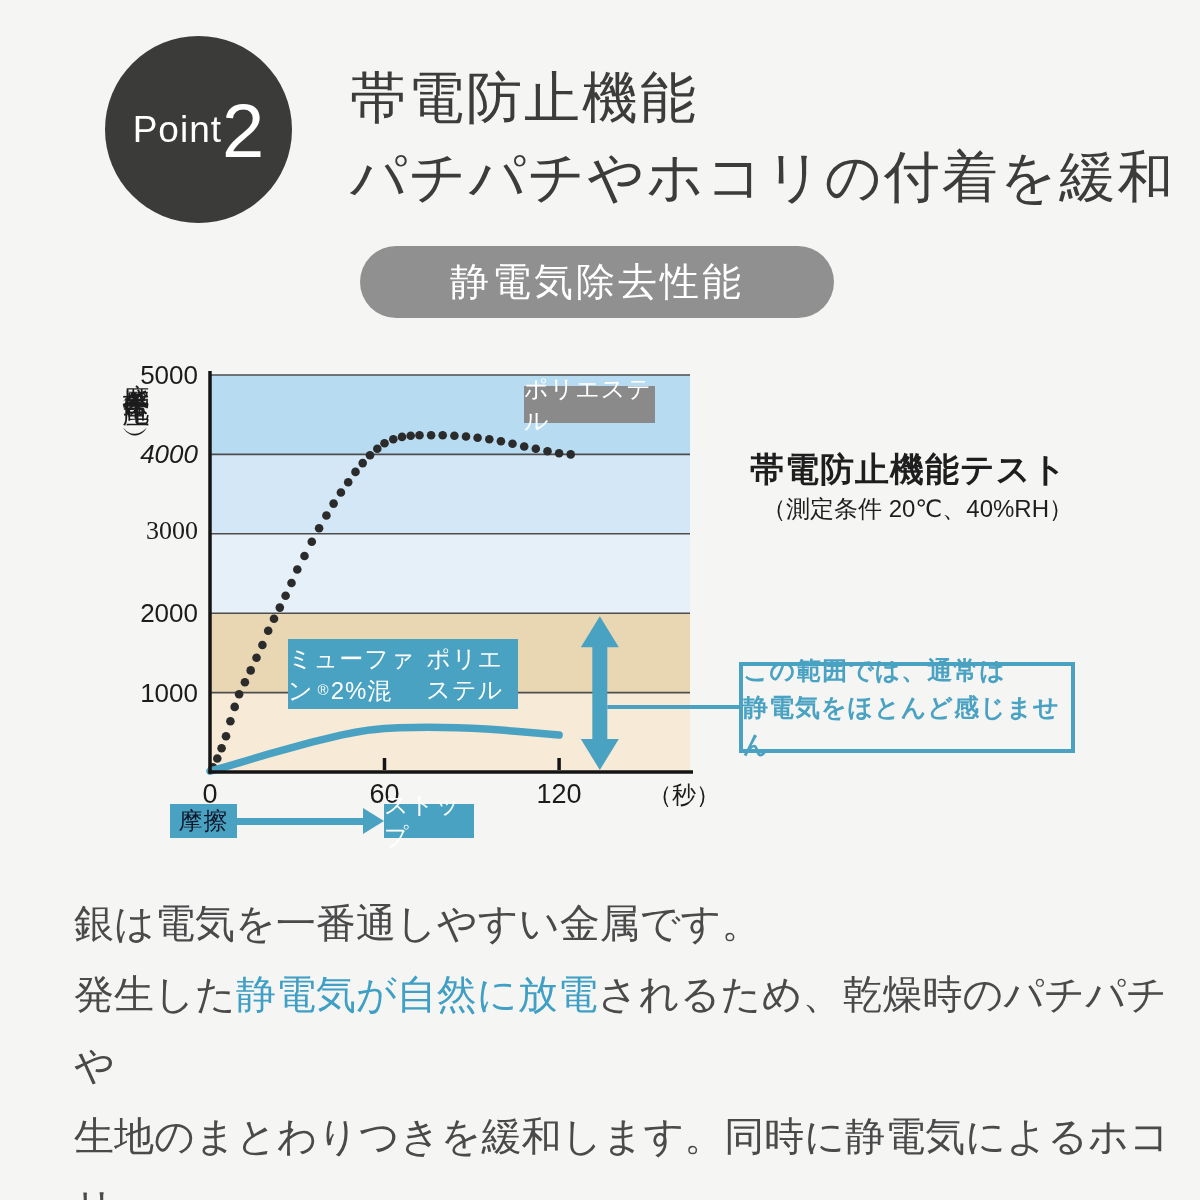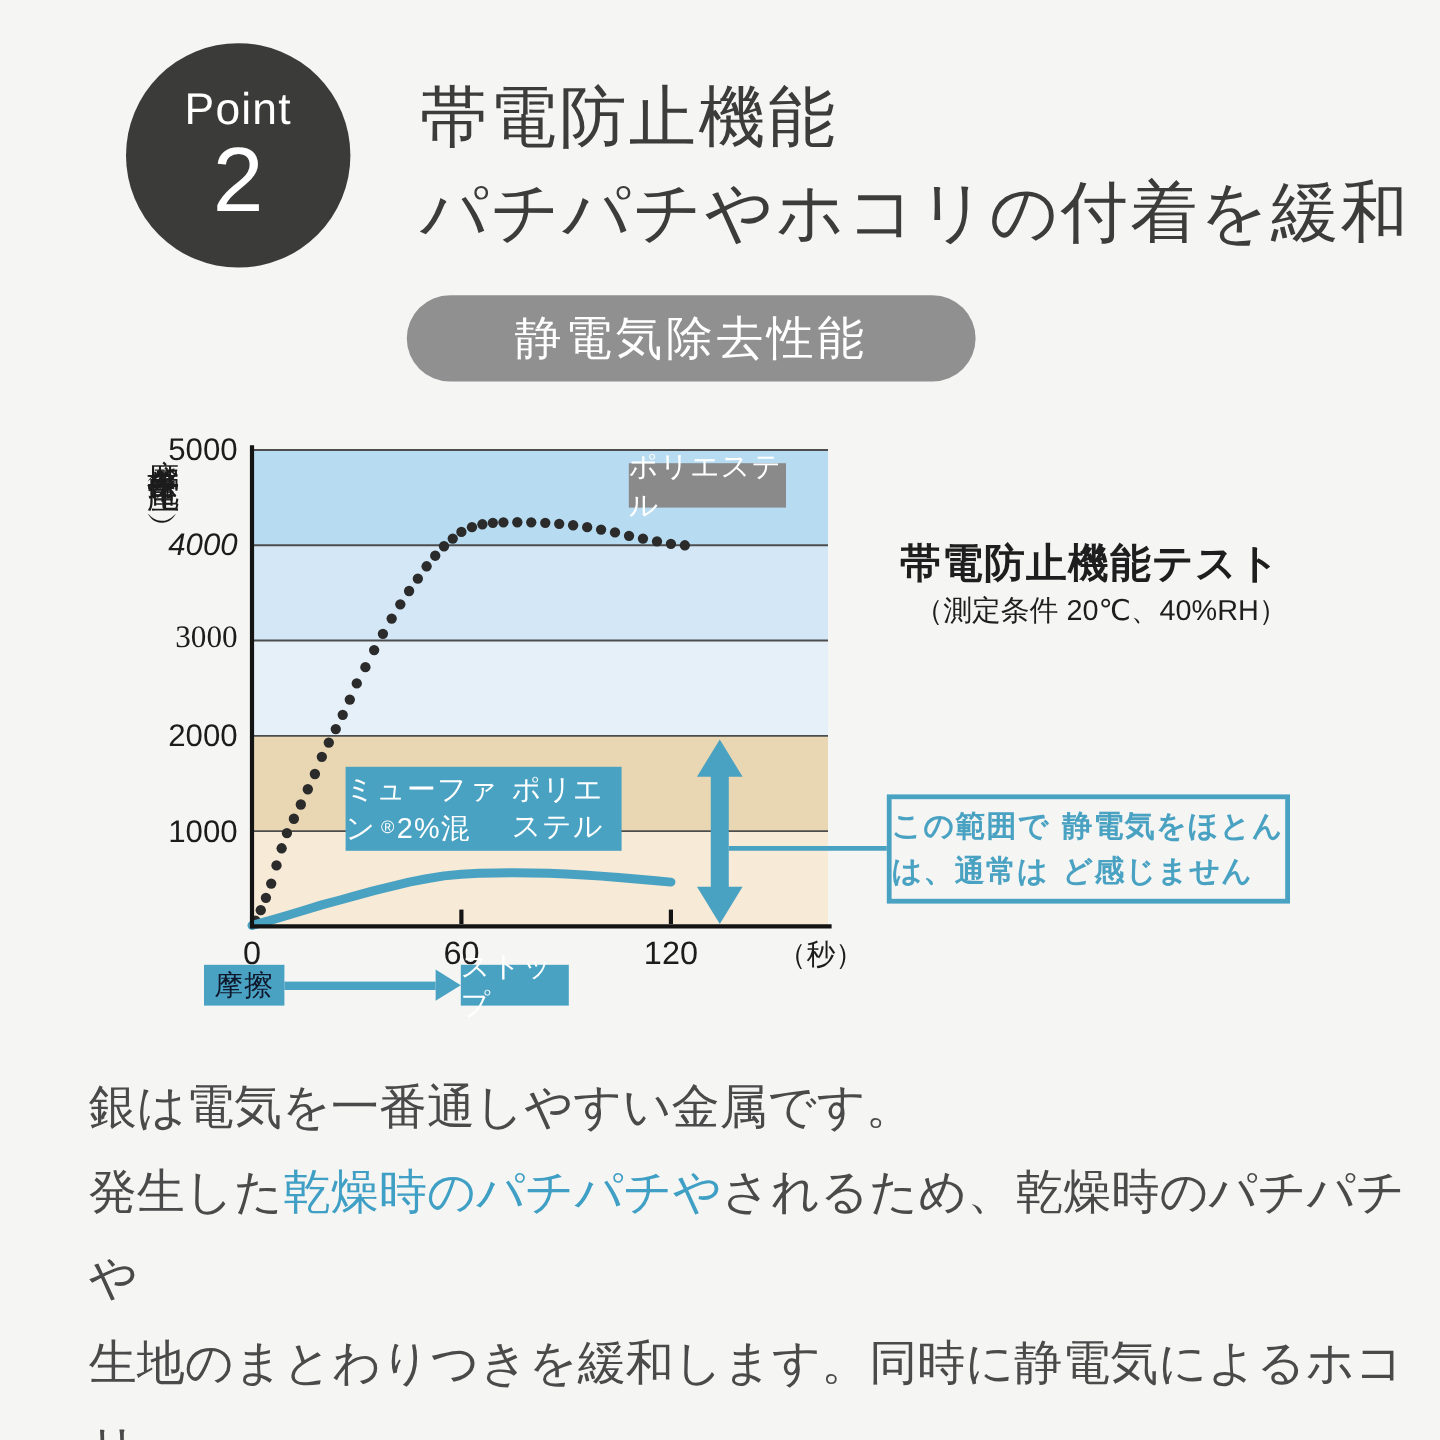--- a/index.html
+++ b/index.html
@@ -1,29 +1,29 @@
 <!DOCTYPE html>
 <html><head>
 <meta charset="utf-8">
 <style>
   html,body{margin:0;padding:0;}
   body{font-family:"Liberation Sans","DejaVu Sans",sans-serif;}
   .canvas{position:relative;width:1200px;height:1200px;background:#f5f5f4;overflow:hidden;}
 
   
   .badge{position:absolute;left:105px;top:36px;width:187px;height:187px;border-radius:50%;
-         background:#3b3b3a;color:#fff;display:flex;flex-direction:column;align-items:center;justify-content:center;}
+         background:#3b3b3a;color:#fff;display:flex;align-items:center;justify-content:center;}
   .badge-word{font-size:37px;line-height:40px;letter-spacing:1px;}
   .badge-num{font-size:76px;line-height:76px;font-weight:400;margin-top:2px;}
 
   
   .title{position:absolute;left:350px;top:58px;color:#3c3c3b;font-weight:400;font-size:56px;line-height:79px;letter-spacing:2px;}
 
   
-  .pill{position:absolute;left:339px;top:246px;width:474px;height:72px;border-radius:36px;background:#909090;
+  .pill{position:absolute;left:360px;top:246px;width:474px;height:72px;border-radius:36px;background:#909090;
         color:#fff;font-size:39px;letter-spacing:3px;display:flex;align-items:center;justify-content:center;}
 
   .chart-svg{position:absolute;left:0;top:0;}
 
   
   .ylabel{position:absolute;left:118px;top:362px;writing-mode:vertical-rl;font-size:27px;color:#1c1c1c;letter-spacing:4px;font-weight:500;}
   .ytick{position:absolute;width:80px;text-align:right;font-size:26px;color:#1c1c1c;transform:translateY(-50%);}
   .xtick{position:absolute;width:80px;text-align:center;font-size:27px;color:#1c1c1c;}
   .xunit{position:absolute;left:648px;top:779px;font-size:24px;color:#1c1c1c;}
 
@@ -33,21 +33,21 @@
   .mufun-label{position:absolute;left:288px;top:639px;width:230px;height:70px;background:#4aa2c2;color:#fff;
                display:flex;flex-direction:row;align-items:center;justify-content:center;font-size:24px;line-height:31px;letter-spacing:1px;}
   .mufun-label .reg{font-size:15px;vertical-align:4px;margin:0 1px 0 4px;}
 
   
   .chart-heading{position:absolute;left:750px;top:447px;font-size:34px;font-weight:700;color:#1e1e1e;letter-spacing:1px;}
   .chart-subheading{position:absolute;left:762px;top:493px;font-size:24px;color:#1e1e1e;}
 
   
   .callout{position:absolute;left:739px;top:662px;width:336px;height:91px;border:4px solid #4aa2c2;background:#f5f5f4;
-           box-sizing:border-box;display:flex;flex-direction:row;align-items:center;justify-content:center;
+           box-sizing:border-box;display:flex;flex-direction:column;justify-content:center;
            color:#4aa2c2;font-weight:700;font-size:25px;line-height:37px;letter-spacing:1px;}
 
   
   .friction-box{position:absolute;left:170px;top:804px;width:67px;height:34px;background:#4aa2c2;color:#0f172a;
                 font-size:24px;display:flex;align-items:center;justify-content:center;letter-spacing:1px;}
   .stop-box{position:absolute;left:384px;top:804px;width:90px;height:34px;background:#4aa2c2;color:#fff;
             font-size:24px;display:flex;align-items:center;justify-content:center;letter-spacing:1px;}
   .h-arrow{position:absolute;left:237px;top:808px;display:flex;align-items:center;}
   .h-arrow-line{width:126px;height:7px;background:#4aa2c2;}
   .h-arrow-head{width:0;height:0;border-left:21px solid #4aa2c2;border-top:13px solid transparent;border-bottom:13px solid transparent;}
@@ -176,17 +176,17 @@
   <div class="friction-box">摩擦</div>
   <div class="h-arrow">
     <span class="h-arrow-line"></span>
     <span class="h-arrow-head"></span>
   </div>
   <div class="stop-box">ストップ</div>
 
 
   <div class="body-text" id="body-text">
       <div class="body-line"><span>銀は電気を一番通しやすい金属です。</span></div>
-      <div class="body-line"><span>発生した</span><span class="hl">乾燥時のパチパチや</span><span>されるため、乾燥時のパチパチや</span></div>
+      <div class="body-line"><span>発生した</span><span class="hl">静電気が自然に放電</span><span>されるため、乾燥時のパチパチや</span></div>
       <div class="body-line"><span>生地のまとわりつきを緩和します。同時に静電気によるホコリ</span></div>
     </div>
 
 </div>
 
 </body></html>

